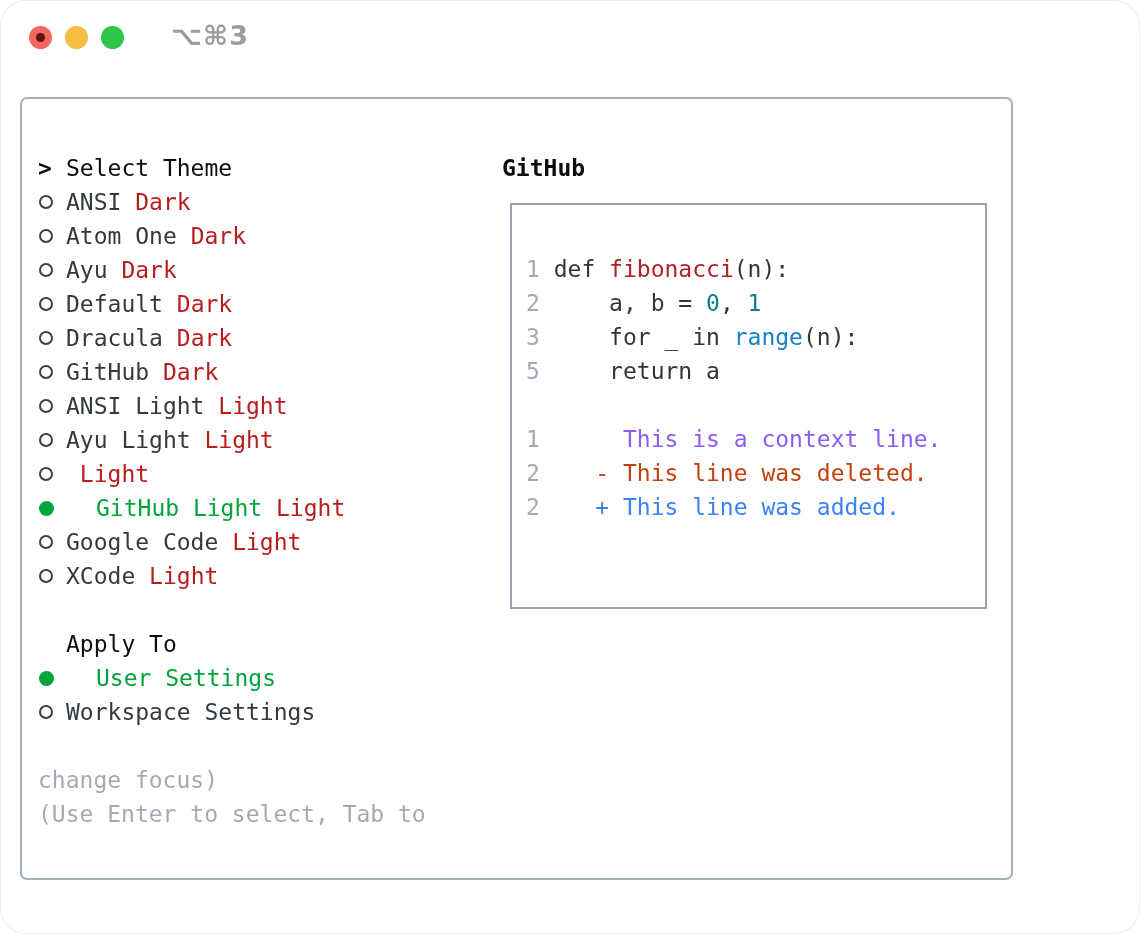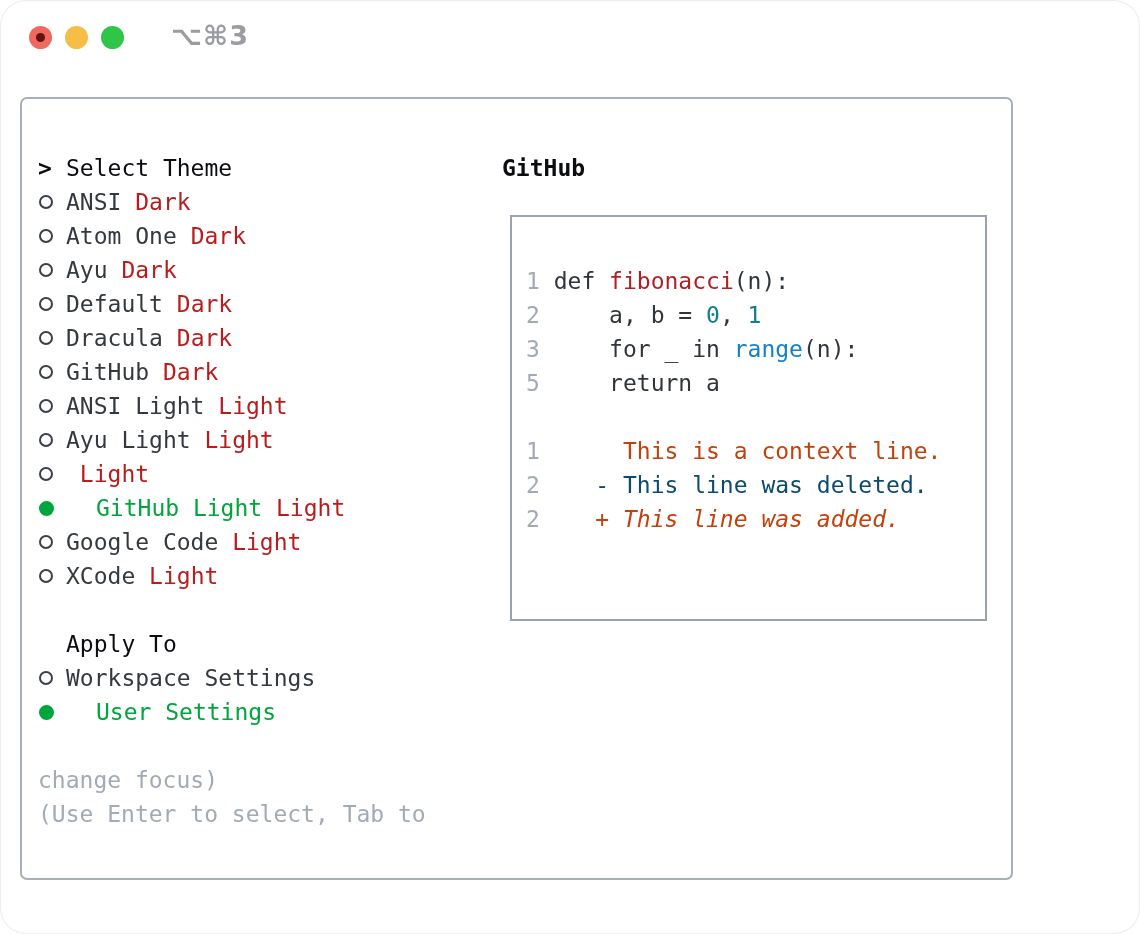--- a/index.html
+++ b/index.html
@@ -29,31 +29,31 @@
   .hdr{font-weight:normal;color:#0b0d10;}
   .radio{box-sizing:border-box;width:14px;height:14px;border:2px solid #3a4047;
          border-radius:50%;margin-left:1px;}
   .radio.selected{background:#00a53c;border-color:#00a53c;width:15px;height:15px;}
   .name.selected{color:#00a53c;margin-left:30px;}
   .tag{color:#b91c1c;margin-left:1ch;}
   .help{color:#a2aab5;}
   
   .preview-label{position:absolute;left:480px;top:52px;height:34px;display:flex;align-items:center;
                  font-size:23px;font-weight:bold;color:#0b0d10;white-space:pre;}
-  .preview-box{position:absolute;left:488px;top:116px;width:477px;height:406px;box-sizing:border-box;
+  .preview-box{position:absolute;left:488px;top:104px;width:477px;height:406px;box-sizing:border-box;
                border:2px solid #9aa3ad;background:#ffffff;padding:47px 0 0 14px;overflow:hidden;}
   .pline{height:34px;line-height:34px;white-space:pre;font-size:23px;}
   .tk-ln{color:#a2aab5;}
   .tk-plain{color:#2f353b;}
   .tk-func{color:#b01f24;}
   .tk-num{color:#0e7e88;}
   .tk-builtin{color:#1282c8;margin-top:48px;}
-  .tk-ctx{color:#c2410c;}
-  .tk-del{color:#0c4a6e;margin-top:20px;}
-  .tk-add{color:#c2410c;font-style:italic;}
+  .tk-ctx{color:#8b5cf6;}
+  .tk-del{color:#c2410c;margin-top:20px;}
+  .tk-add{color:#3b82f6;}
 </style>
 </head>
 <body>
 
 <div class="window">
 
   <span class="dot dot-red"></span>
   <span class="dot dot-yellow"></span>
   <span class="dot dot-green"></span>
   <span class="win-title">⌥⌘3</span>
@@ -85,22 +85,22 @@
         </div>
 
       <div class="spacer"></div>
 
       <div class="row">
         <span class="marker"></span>
         <span class="hdr">Apply To</span>
       </div>
 
       <div>
+          <div class="row"><span class="marker"><span class="radio selected"></span></span><span class="name selected">User Settings</span></div>
           <div class="row"><span class="marker"><span class="radio"></span></span><span class="name">Workspace Settings</span></div>
-          <div class="row"><span class="marker"><span class="radio selected"></span></span><span class="name selected">User Settings</span></div>
         </div>
 
       <div class="spacer"></div>
 
       <div class="row help">change focus)</div>
       <div class="row help">(Use Enter to select, Tab to</div>
 
     </div>
 
     <div class="preview-label">GitHub</div>

